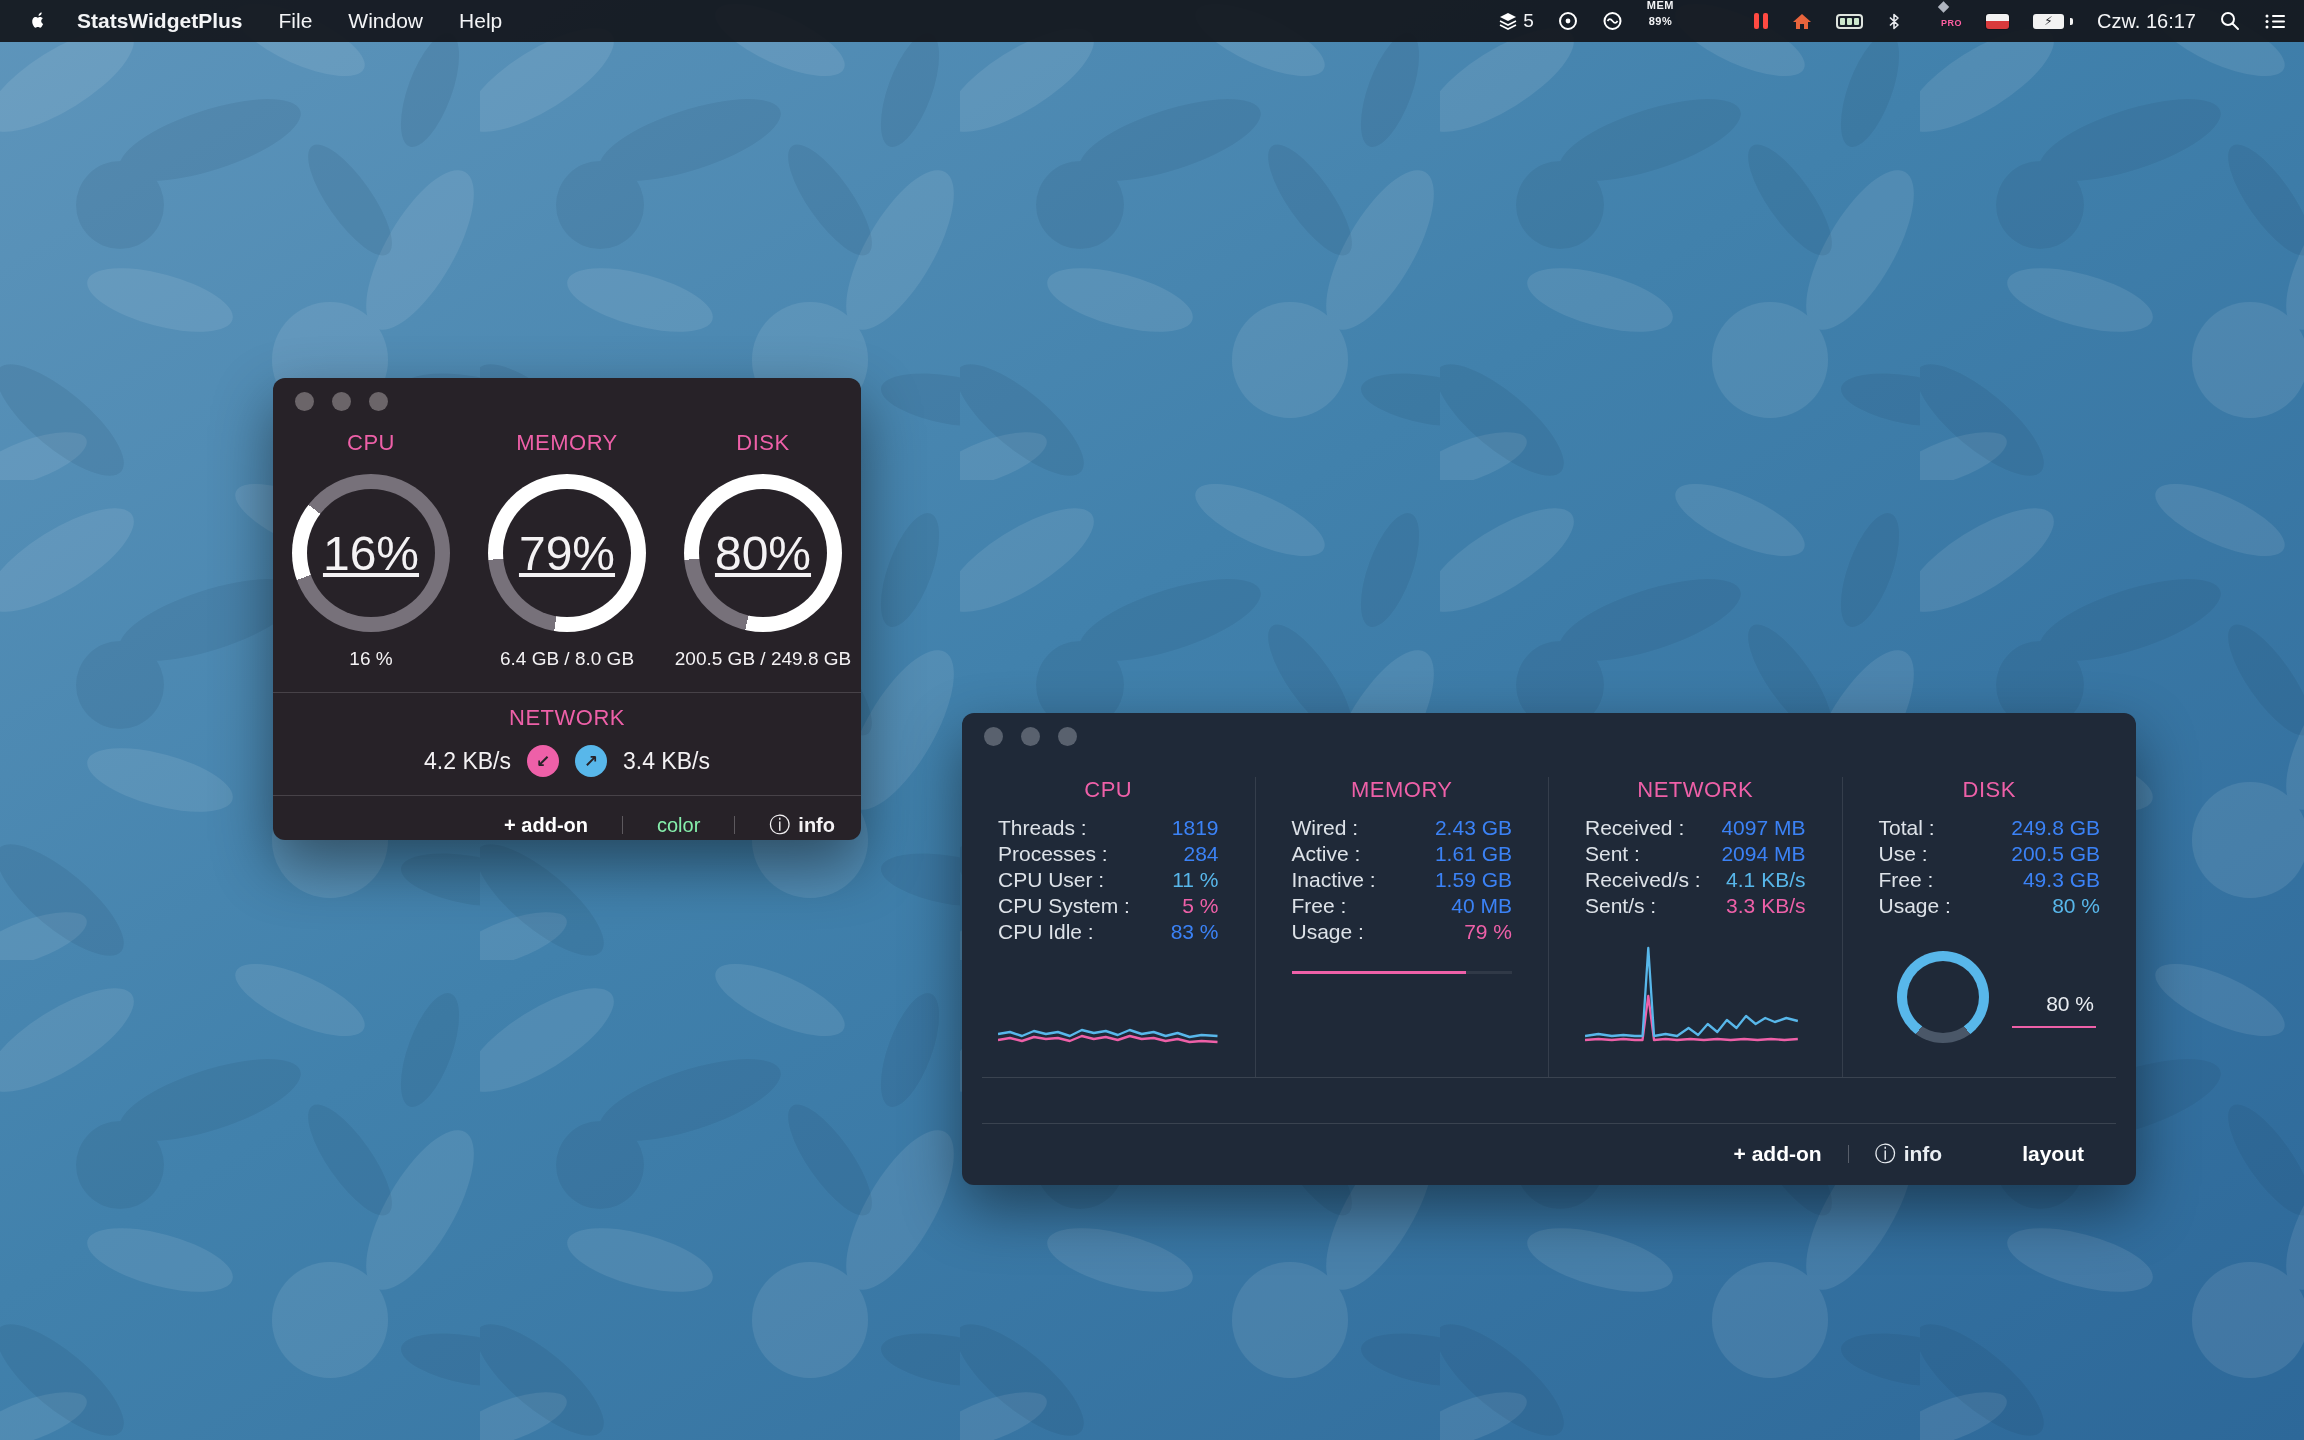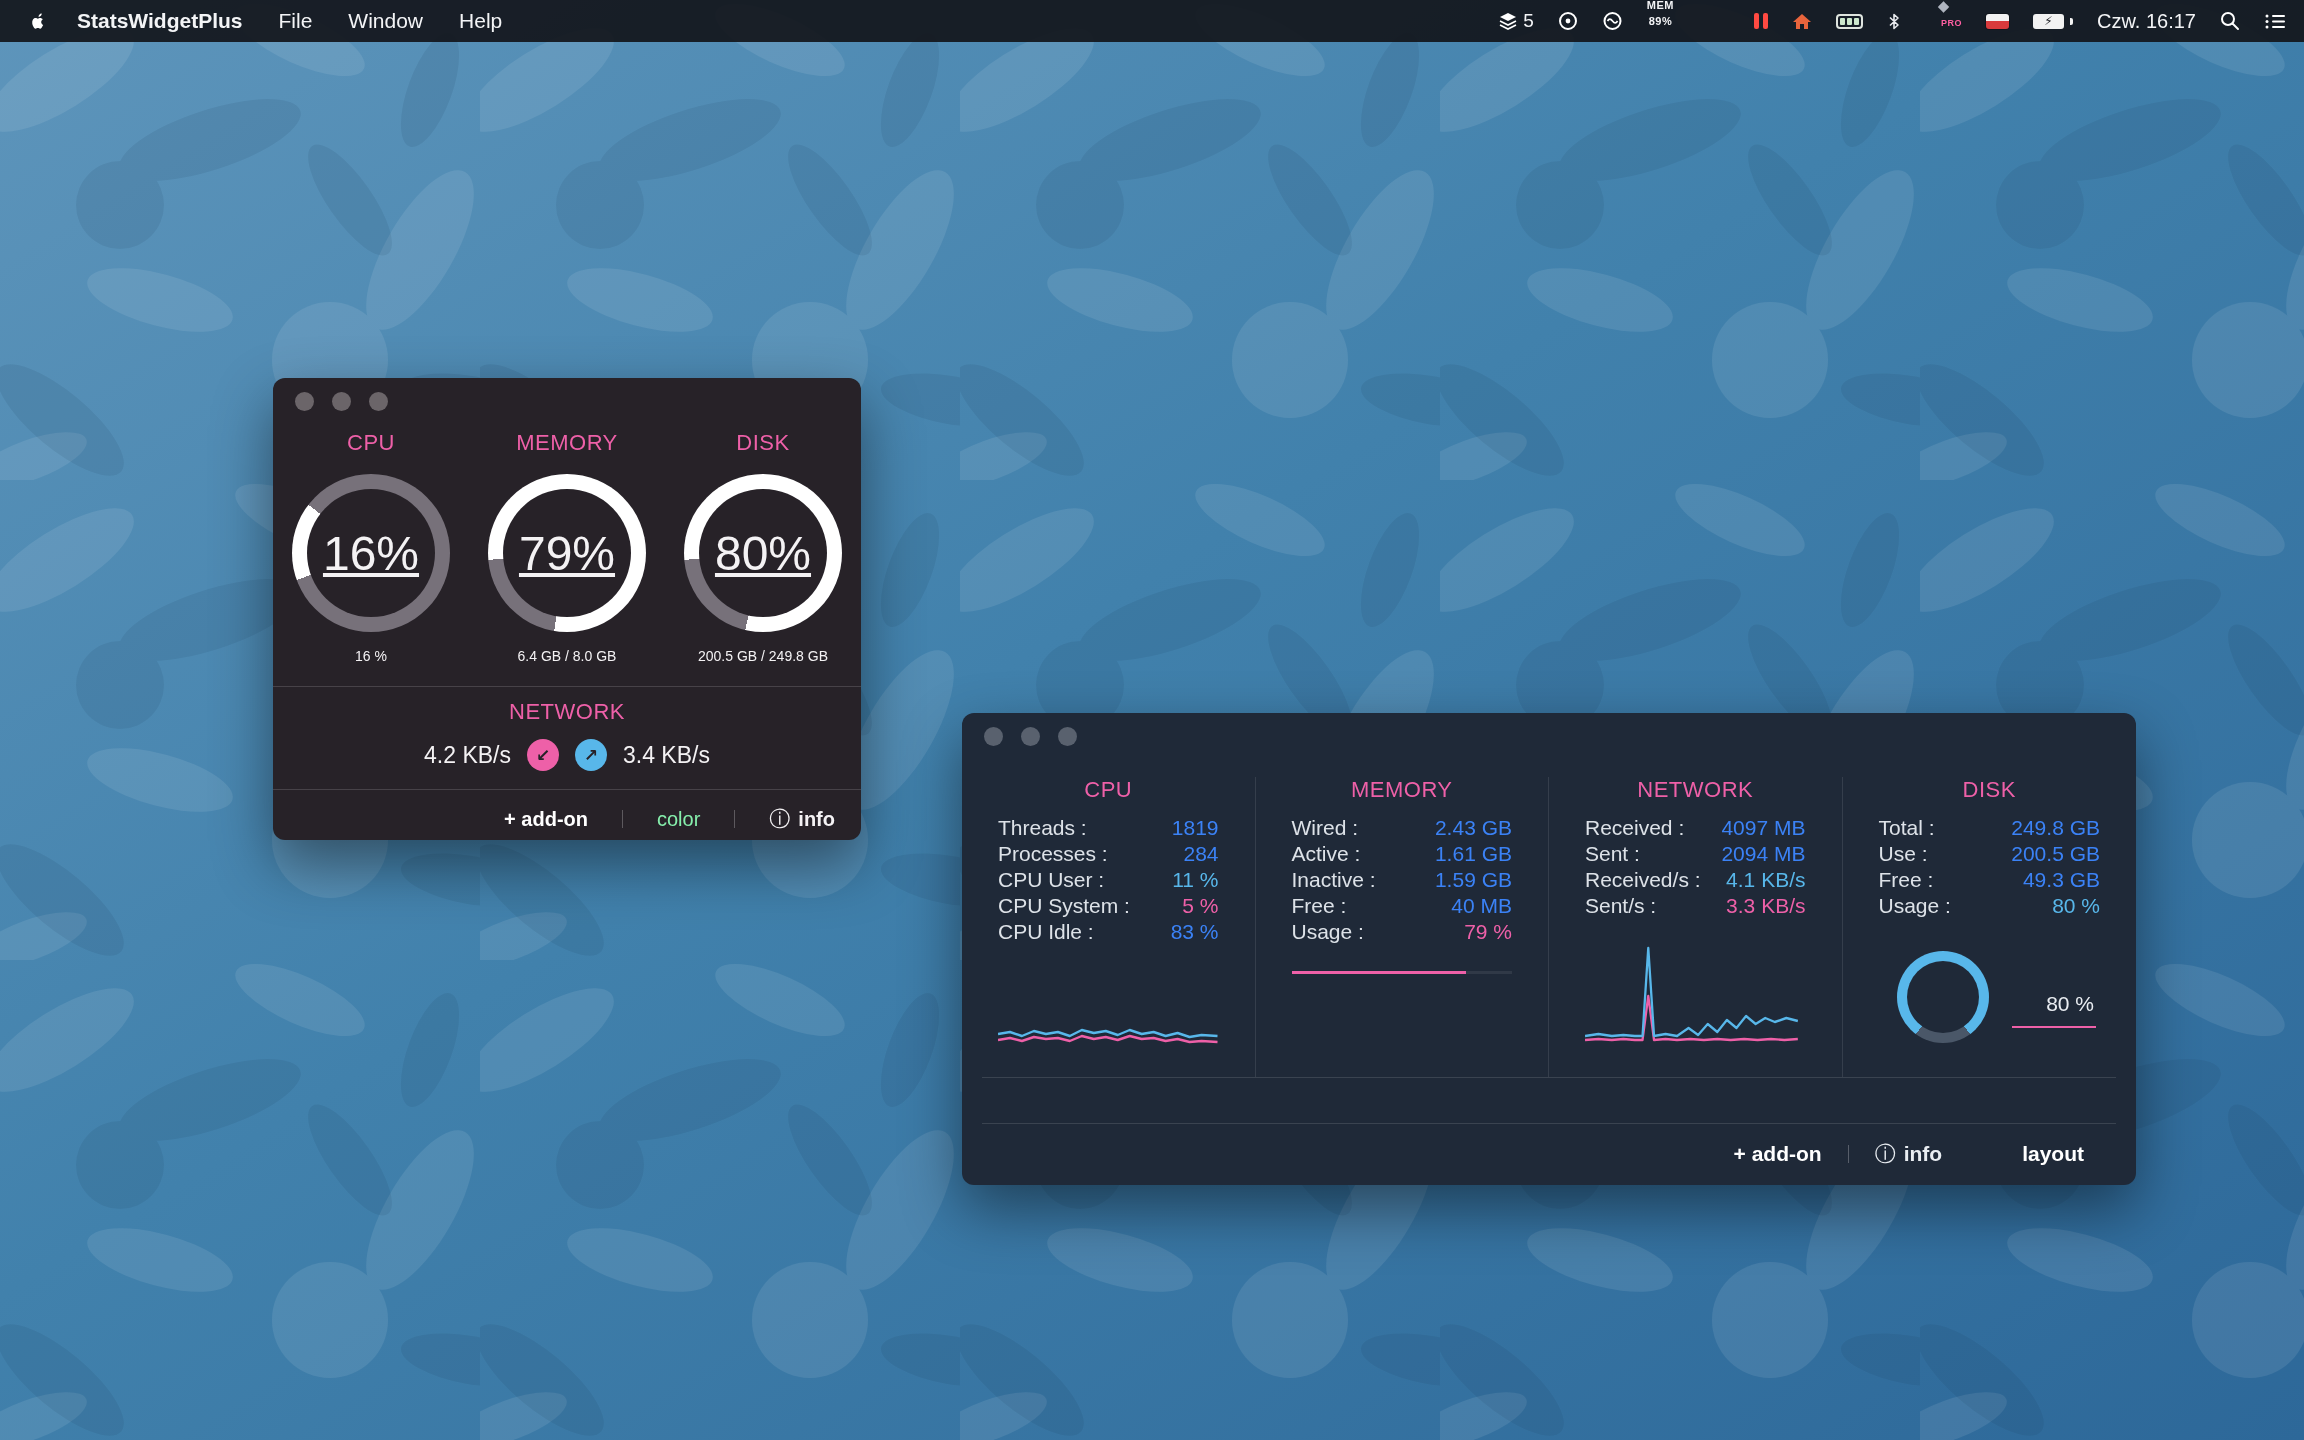--- a/index.html
+++ b/index.html
@@ -10,21 +10,21 @@
   }
   
   .wallpaper { position:absolute; inset:0; z-index:0; }
 
   
   .menubar {
     position:absolute; top:0; left:0; right:0; height:42px; z-index:5;
     background:rgba(18,21,26,0.92); display:flex; align-items:center;
     color:#f3f4f6; font-size:21px; padding:0 18px 0 30px;
   }
-  .mb-left { display:flex; align-items:flex-end; gap:36px; }
+  .mb-left { display:flex; align-items:center; gap:36px; }
   .mb-appname { font-weight:bold; margin-left:-8px; }
   .apple-logo { width:19px; height:22px; display:flex; align-items:center; }
   .mb-right { margin-left:auto; display:flex; align-items:center; gap:24px; font-size:19px; }
   .mb-item { display:flex; align-items:center; gap:5px; height:42px; }
   .mem-stack { display:flex; flex-direction:column; align-items:center; line-height:11px; font-size:11px; font-weight:bold; letter-spacing:.5px; }
   .pause-bars { display:flex; gap:4px; margin-left:56px; }
   .pause-bars i { display:block; width:5px; height:16px; border-radius:2px; background:#ff4a42; }
   .kb-batt { width:27px; height:15px; border:2px solid #dfe5df; border-radius:4px; display:flex; gap:2px; padding:2px; }
   .kb-batt i { flex:1; background:#cde8cd; border-radius:1px; }
   .pro-badge { display:flex; flex-direction:column; align-items:center; line-height:12px; }
@@ -47,21 +47,21 @@
   .dots { position:absolute; top:14px; left:22px; display:flex; gap:18px; }
   .dot { width:19px; height:19px; border-radius:50%; }
   .widget-sm .dot { background:#6b6569; }
   .gauges-row { display:flex; padding-top:52px; }
   .gauge-col { flex:1; display:flex; flex-direction:column; align-items:center; }
   .gauge-title { color:var(--pink); font-size:22px; letter-spacing:.5px; }
   .ring { position:relative; width:158px; height:158px; border-radius:50%; margin-top:18px;
     background:conic-gradient(from var(--start,265deg), #ffffff calc(var(--pct,0)*1%), #77717a 0); }
   .ring::after { content:""; position:absolute; inset:15px; border-radius:50%; background:#272228; }
   .ring .pct { position:absolute; inset:0; display:flex; align-items:center; justify-content:center; font-size:48px; z-index:1;text-decoration:underline; }
-  .gauge-sub { margin-top:16px; font-size:14px; white-space:nowrap; }
+  .gauge-sub { margin-top:16px; font-size:19px; white-space:nowrap; }
   .sep-line { height:1px; background:rgba(255,255,255,.15); margin-top:22px; }
   .net-title { text-align:center; color:var(--pink); font-size:22px; margin-top:12px; letter-spacing:.5px; }
   .net-row { display:flex; align-items:center; justify-content:center; gap:16px; margin-top:14px; font-size:23px; }
   .net-circle { width:32px; height:32px; border-radius:50%; display:flex; align-items:center; justify-content:center; font-size:17px; font-weight:bold; color:#272228; }
   .net-down { background:var(--pink); }
   .net-up { background:var(--blue); }
   .sep-line2 { height:1px; background:rgba(255,255,255,.15); margin-top:18px; }
   .w-footer { display:flex; align-items:center; justify-content:flex-end; gap:34px; padding:0 26px; height:58px; font-size:20px; }
   .w-footer .vsep { width:1px; height:18px; background:rgba(255,255,255,.25); }
   .f-strong { font-weight:bold; color:#fff; cursor:default; }

